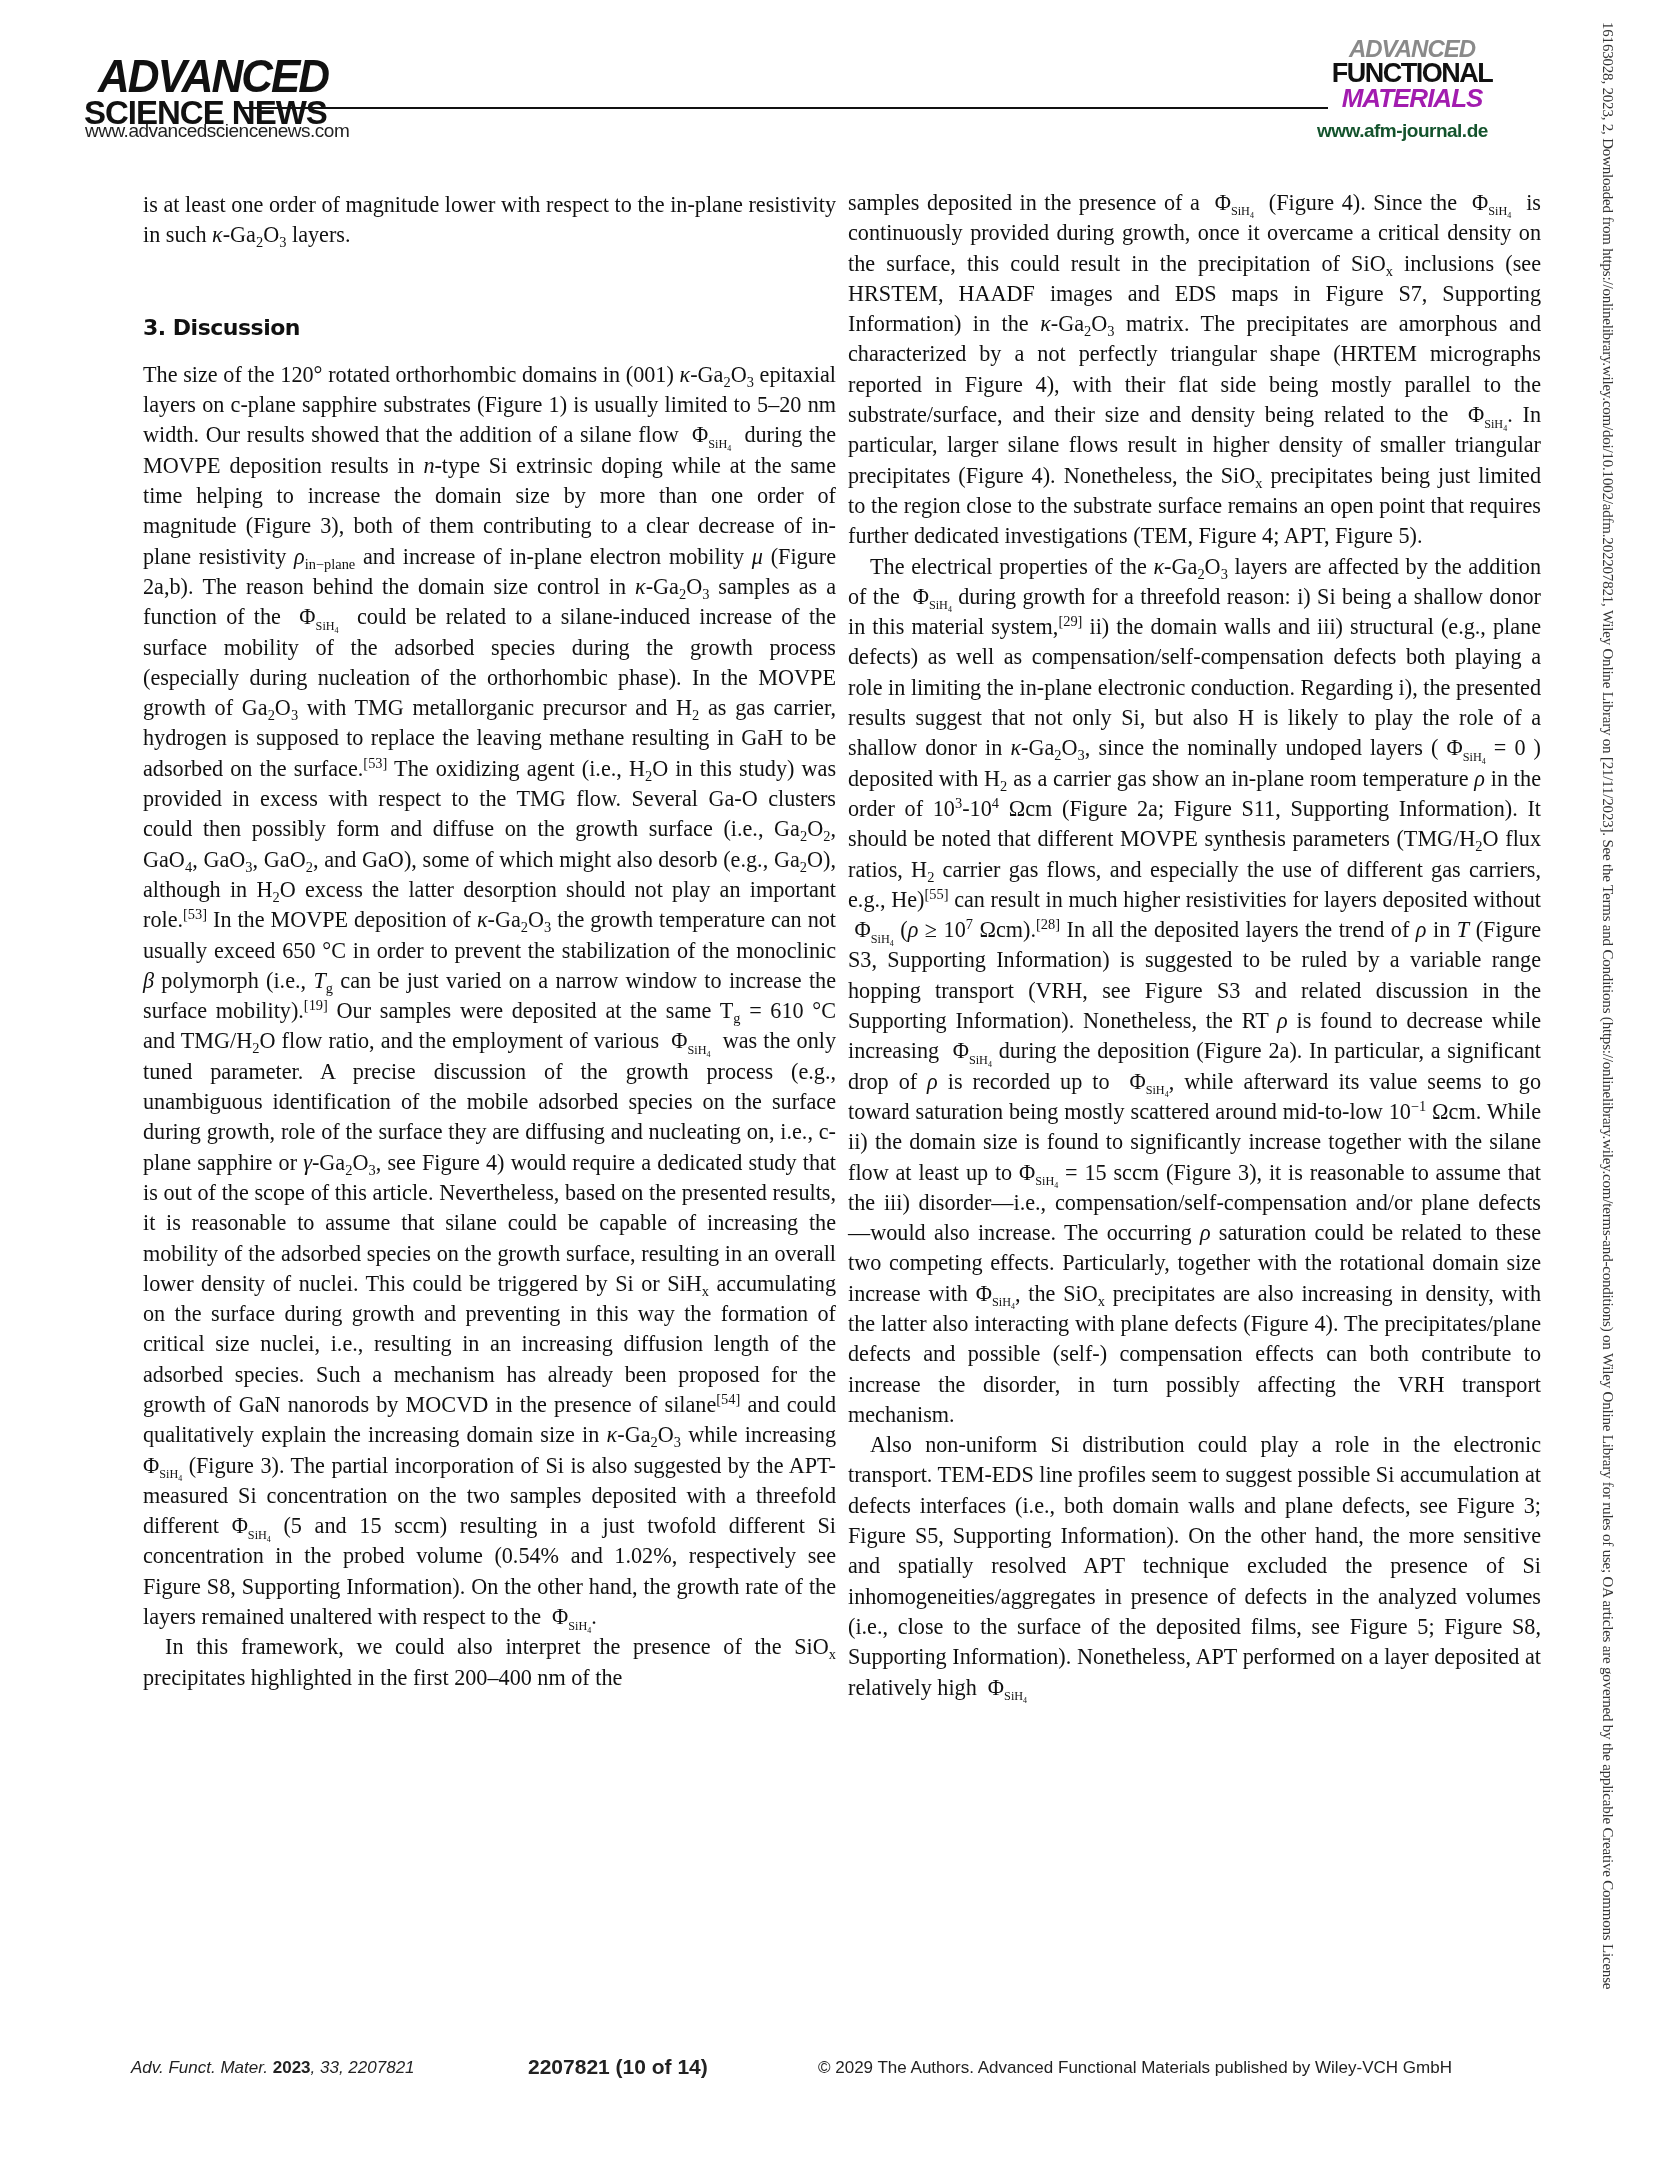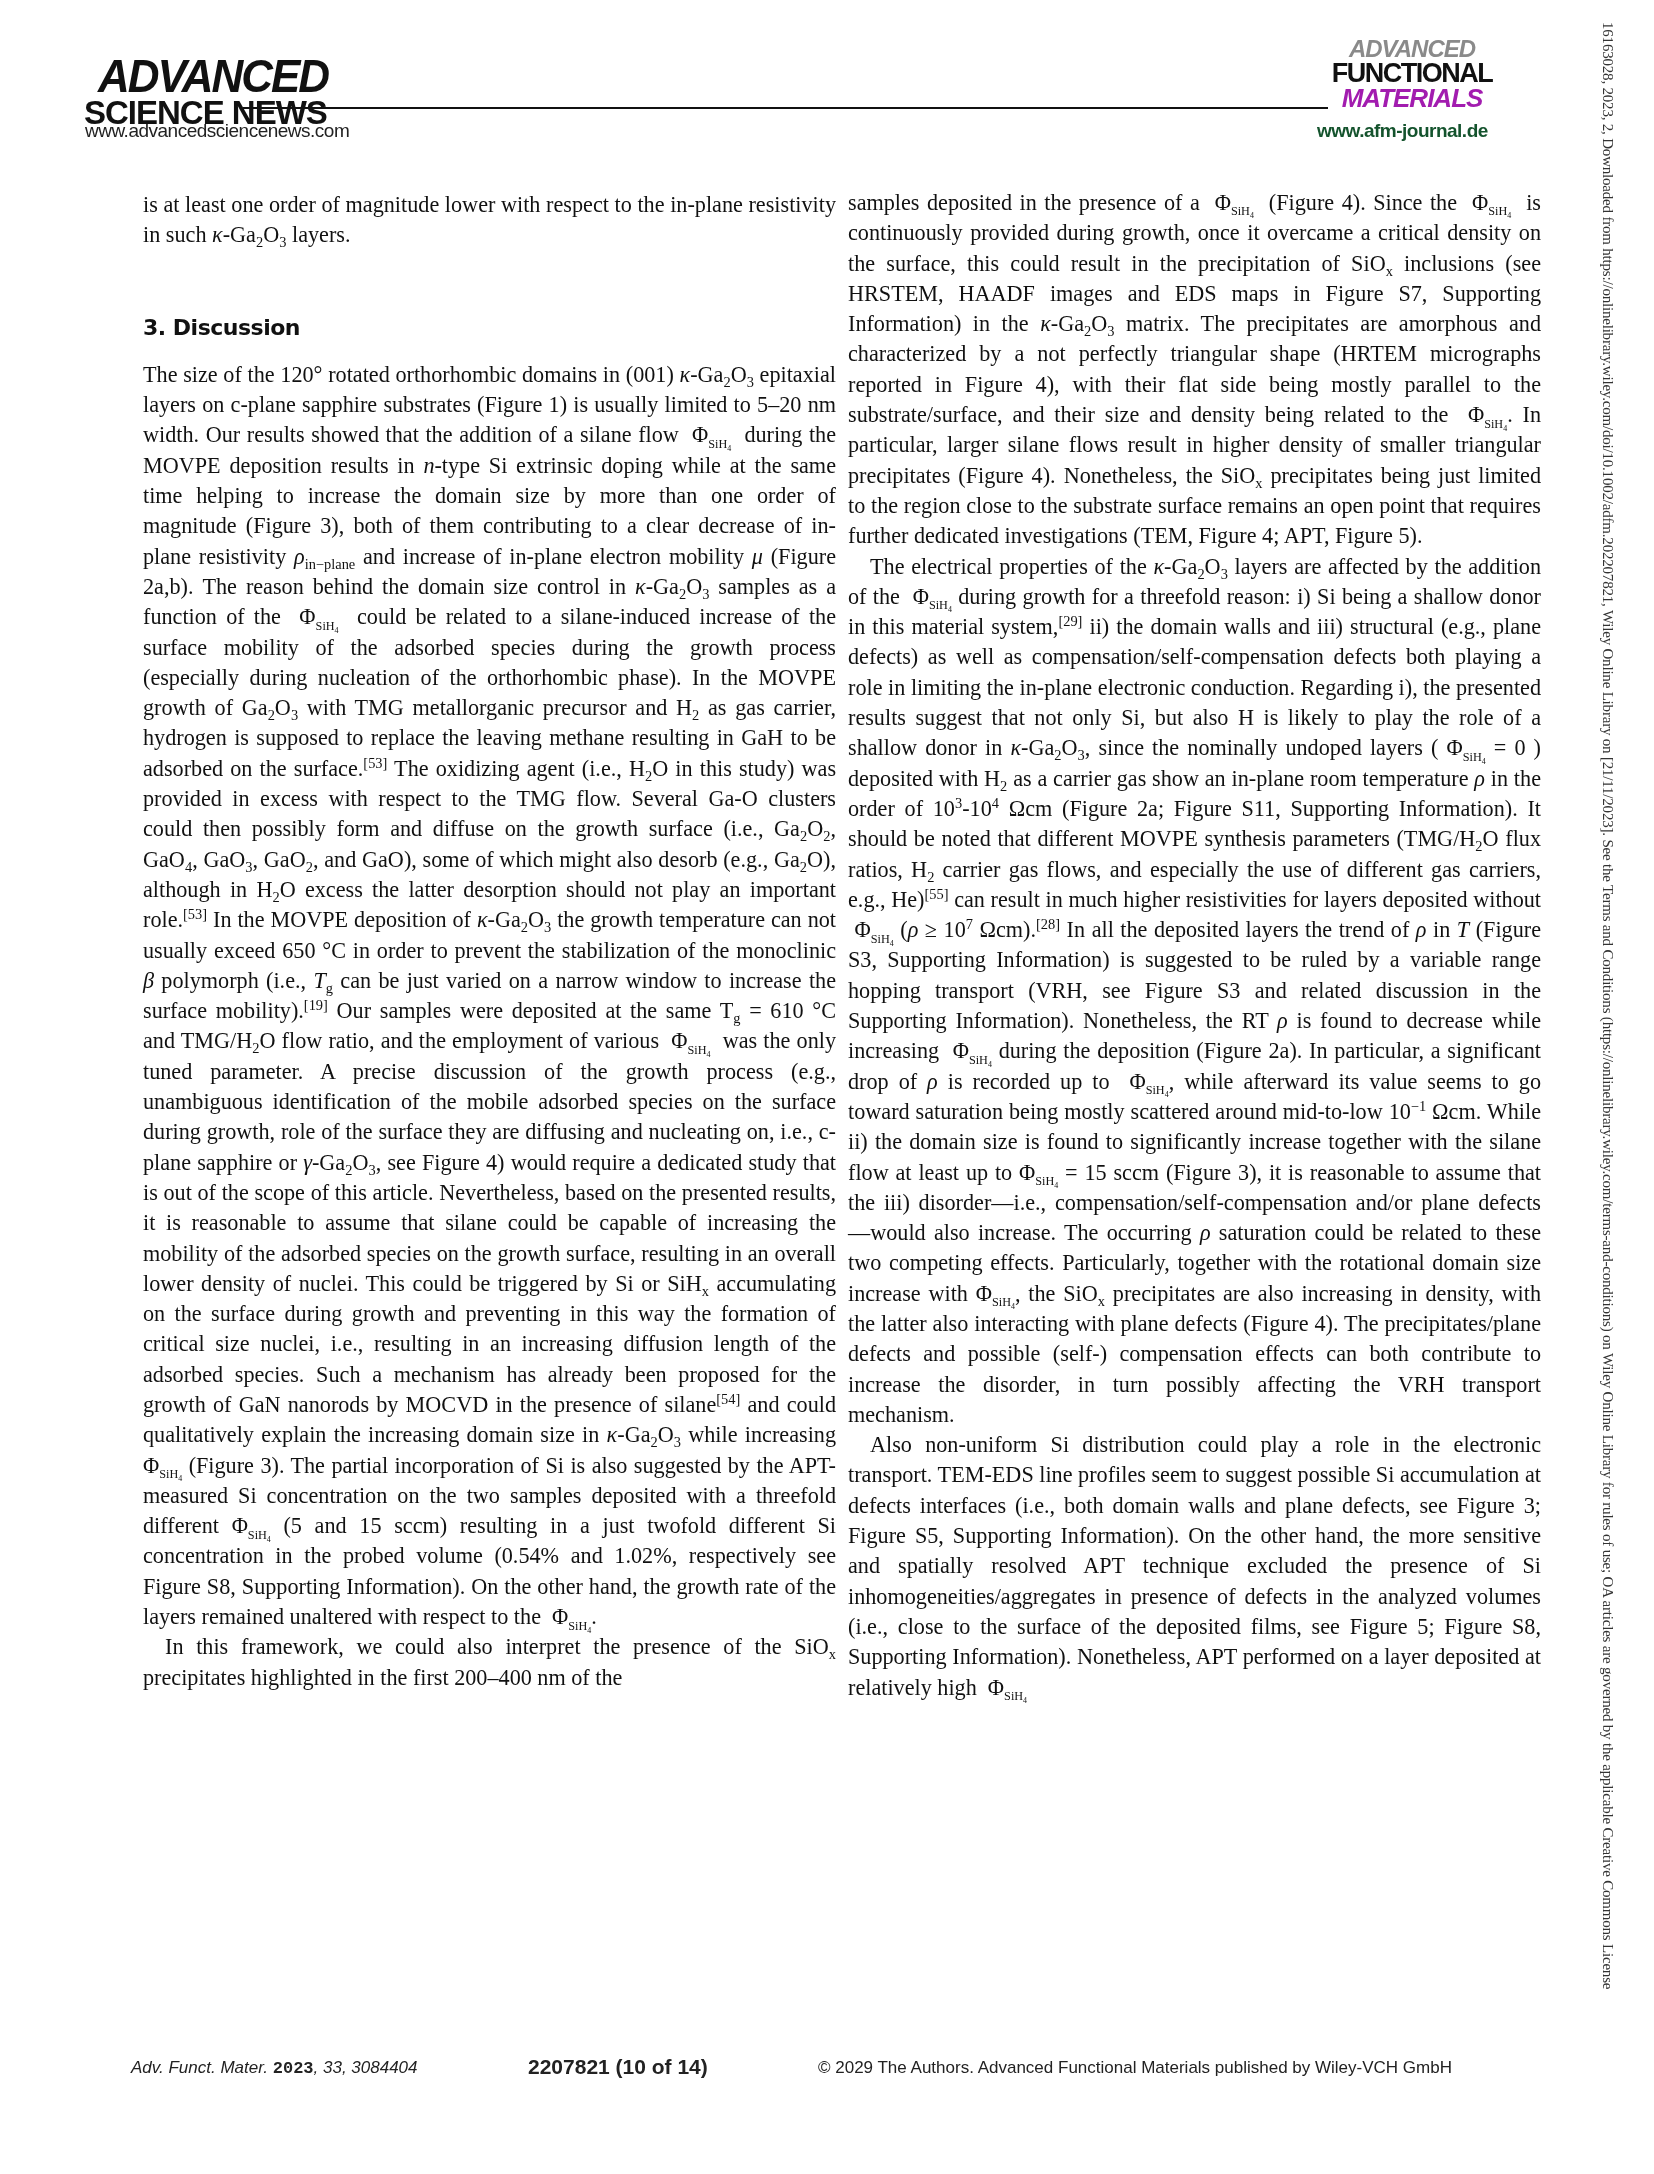--- a/index.html
+++ b/index.html
@@ -28,21 +28,21 @@
   .col p { margin: 0; }
   .col p.indent { text-indent: 22px; }
   .section-heading { font-family: "DejaVu Sans", sans-serif; font-weight: bold; font-size: 22px; margin: 62px 0 17px 0; letter-spacing: -0.5px; }
   sub, sup { font-size: 65%; line-height: 0; }
   sub.sih4 { font-size: 55%; }
   .ital { font-style: italic; }
 
   
   .footer { position: absolute; top: 2058px; font-family: "Liberation Sans", sans-serif; font-size: 17px; color: #222; }
   .footer-left { left: 131px; font-style: italic; }
-  .footer-left b { font-style: normal; font-family: Liberation Mono, monospace; }
+  .footer-left b { font-style: normal; }
   .footer-center { left: 500px; font-weight: bold; font-size: 21px; top: 2055px; margin-left: 28px; }
   .footer-right { left: 818px; }
 </style>
 </head>
 <body>
 
 <div class="page">
 
   <div class="logo-left">
     <span class="l1">ADVANCED</span>
@@ -67,16 +67,16 @@
     <p>The size of the 120° rotated orthorhombic domains in (001) <span class="ital">κ</span>-Ga<sub>2</sub>O<sub>3</sub> epitaxial layers on c-plane sapphire substrates (Figure 1) is usually limited to 5–20 nm width. Our results showed that the addition of a silane flow &nbsp;Φ<sub class="sih4">SiH<sub>4</sub></sub>&nbsp; during the MOVPE deposition results in <span class="ital">n</span>-type Si extrinsic doping while at the same time helping to increase the domain size by more than one order of magnitude (Figure 3), both of them contributing to a clear decrease of in-plane resistivity <span class="ital">ρ</span><sub>in−plane</sub> and increase of in-plane electron mobility <span class="ital">μ</span> (Figure 2a,b). The reason behind the domain size control in <span class="ital">κ</span>-Ga<sub>2</sub>O<sub>3</sub> samples as a function of the &nbsp;Φ<sub class="sih4">SiH<sub>4</sub></sub>&nbsp; could be related to a silane-induced increase of the surface mobility of the adsorbed species during the growth process (especially during nucleation of the orthorhombic phase). In the MOVPE growth of Ga<sub>2</sub>O<sub>3</sub> with TMG metallorganic precursor and H<sub>2</sub> as gas carrier, hydrogen is supposed to replace the leaving methane resulting in GaH to be adsorbed on the surface.<sup>[53]</sup> The oxidizing agent (i.e., H<sub>2</sub>O in this study) was provided in excess with respect to the TMG flow. Several Ga-O clusters could then possibly form and diffuse on the growth surface (i.e., Ga<sub>2</sub>O<sub>2</sub>, GaO<sub>4</sub>, GaO<sub>3</sub>, GaO<sub>2</sub>, and GaO), some of which might also desorb (e.g., Ga<sub>2</sub>O), although in H<sub>2</sub>O excess the latter desorption should not play an important role.<sup>[53]</sup> In the MOVPE deposition of <span class="ital">κ</span>-Ga<sub>2</sub>O<sub>3</sub> the growth temperature can not usually exceed 650 °C in order to prevent the stabilization of the monoclinic <span class="ital">β</span> polymorph (i.e., <span class="ital">T</span><sub>g</sub> can be just varied on a narrow window to increase the surface mobility).<sup>[19]</sup> Our samples were deposited at the same T<sub>g</sub> = 610 °C and TMG/H<sub>2</sub>O flow ratio, and the employment of various &nbsp;Φ<sub class="sih4">SiH<sub>4</sub></sub>&nbsp; was the only tuned parameter. A precise discussion of the growth process (e.g., unambiguous identification of the mobile adsorbed species on the surface during growth, role of the surface they are diffusing and nucleating on, i.e., c-plane sapphire or <span class="ital">γ</span>-Ga<sub>2</sub>O<sub>3</sub>, see Figure 4) would require a dedicated study that is out of the scope of this article. Nevertheless, based on the presented results, it is reasonable to assume that silane could be capable of increasing the mobility of the adsorbed species on the growth surface, resulting in an overall lower density of nuclei. This could be triggered by Si or SiH<sub>x</sub> accumulating on the surface during growth and preventing in this way the formation of critical size nuclei, i.e., resulting in an increasing diffusion length of the adsorbed species. Such a mechanism has already been proposed for the growth of GaN nanorods by MOCVD in the presence of silane<sup>[54]</sup> and could qualitatively explain the increasing domain size in <span class="ital">κ</span>-Ga<sub>2</sub>O<sub>3</sub> while increasing Φ<sub class="sih4">SiH<sub>4</sub></sub> (Figure 3). The partial incorporation of Si is also suggested by the APT-measured Si concentration on the two samples deposited with a threefold different Φ<sub class="sih4">SiH<sub>4</sub></sub> (5 and 15 sccm) resulting in a just twofold different Si concentration in the probed volume (0.54% and 1.02%, respectively see Figure S8, Supporting Information). On the other hand, the growth rate of the layers remained unaltered with respect to the &nbsp;Φ<sub class="sih4">SiH<sub>4</sub></sub>.</p>
     <p class="indent">In this framework, we could also interpret the presence of the SiO<sub>x</sub> precipitates highlighted in the first 200–400 nm of the</p>
   </div>
 
   <div class="col col-right">
     <p>samples deposited in the presence of a &nbsp;Φ<sub class="sih4">SiH<sub>4</sub></sub>&nbsp; (Figure 4). Since the &nbsp;Φ<sub class="sih4">SiH<sub>4</sub></sub>&nbsp; is continuously provided during growth, once it overcame a critical density on the surface, this could result in the precipitation of SiO<sub>x</sub> inclusions (see HRSTEM, HAADF images and EDS maps in Figure S7, Supporting Information) in the <span class="ital">κ</span>-Ga<sub>2</sub>O<sub>3</sub> matrix. The precipitates are amorphous and characterized by a not perfectly triangular shape (HRTEM micrographs reported in Figure 4), with their flat side being mostly parallel to the substrate/surface, and their size and density being related to the &nbsp;Φ<sub class="sih4">SiH<sub>4</sub></sub>. In particular, larger silane flows result in higher density of smaller triangular precipitates (Figure 4). Nonetheless, the SiO<sub>x</sub> precipitates being just limited to the region close to the substrate surface remains an open point that requires further dedicated investigations (TEM, Figure 4; APT, Figure 5).</p>
     <p class="indent">The electrical properties of the <span class="ital">κ</span>-Ga<sub>2</sub>O<sub>3</sub> layers are affected by the addition of the &nbsp;Φ<sub class="sih4">SiH<sub>4</sub></sub> during growth for a threefold reason: i) Si being a shallow donor in this material system,<sup>[29]</sup> ii) the domain walls and iii) structural (e.g., plane defects) as well as compensation/self-compensation defects both playing a role in limiting the in-plane electronic conduction. Regarding i), the presented results suggest that not only Si, but also H is likely to play the role of a shallow donor in <span class="ital">κ</span>-Ga<sub>2</sub>O<sub>3</sub>, since the nominally undoped layers ( Φ<sub class="sih4">SiH<sub>4</sub></sub> = 0 ) deposited with H<sub>2</sub> as a carrier gas show an in-plane room temperature <span class="ital">ρ</span> in the order of 10<sup>3</sup>-10<sup>4</sup> Ωcm (Figure 2a; Figure S11, Supporting Information). It should be noted that different MOVPE synthesis parameters (TMG/H<sub>2</sub>O flux ratios, H<sub>2</sub> carrier gas flows, and especially the use of different gas carriers, e.g., He)<sup>[55]</sup> can result in much higher resistivities for layers deposited without &nbsp;Φ<sub class="sih4">SiH<sub>4</sub></sub> (<span class="ital">ρ</span> ≥ 10<sup>7</sup> Ωcm).<sup>[28]</sup> In all the deposited layers the trend of <span class="ital">ρ</span> in <span class="ital">T</span> (Figure S3, Supporting Information) is suggested to be ruled by a variable range hopping transport (VRH, see Figure S3 and related discussion in the Supporting Information). Nonetheless, the RT <span class="ital">ρ</span> is found to decrease while increasing &nbsp;Φ<sub class="sih4">SiH<sub>4</sub></sub> during the deposition (Figure 2a). In particular, a significant drop of <span class="ital">ρ</span> is recorded up to &nbsp;Φ<sub class="sih4">SiH<sub>4</sub></sub>, while afterward its value seems to go toward saturation being mostly scattered around mid-to-low 10<sup>−1</sup> Ωcm. While ii) the domain size is found to significantly increase together with the silane flow at least up to Φ<sub class="sih4">SiH<sub>4</sub></sub> = 15 sccm (Figure 3), it is reasonable to assume that the iii) disorder—i.e., compensation/self-compensation and/or plane defects—would also increase. The occurring <span class="ital">ρ</span> saturation could be related to these two competing effects. Particularly, together with the rotational domain size increase with Φ<sub class="sih4">SiH<sub>4</sub></sub>, the SiO<sub>x</sub> precipitates are also increasing in density, with the latter also interacting with plane defects (Figure 4). The precipitates/plane defects and possible (self-) compensation effects can both contribute to increase the disorder, in turn possibly affecting the VRH transport mechanism.</p>
     <p class="indent">Also non-uniform Si distribution could play a role in the electronic transport. TEM-EDS line profiles seem to suggest possible Si accumulation at defects interfaces (i.e., both domain walls and plane defects, see Figure 3; Figure S5, Supporting Information). On the other hand, the more sensitive and spatially resolved APT technique excluded the presence of Si inhomogeneities/aggregates in presence of defects in the analyzed volumes (i.e., close to the surface of the deposited films, see Figure 5; Figure S8, Supporting Information). Nonetheless, APT performed on a layer deposited at relatively high &nbsp;Φ<sub class="sih4">SiH<sub>4</sub></sub></p>
   </div>
 
-  <div class="footer footer-left"><span>Adv. Funct. Mater.</span> <b>2023</b><span>, 33, 3084404</span></div>
+  <div class="footer footer-left"><span>Adv. Funct. Mater.</span> <b>2023</b><span>, 33, 2207821</span></div>
   <div class="footer footer-center">2207821  (10 of 14)</div>
   <div class="footer footer-right">© 2029 The Authors. Advanced Functional Materials published by Wiley-VCH GmbH</div>
 </div>
 
 </body></html>

